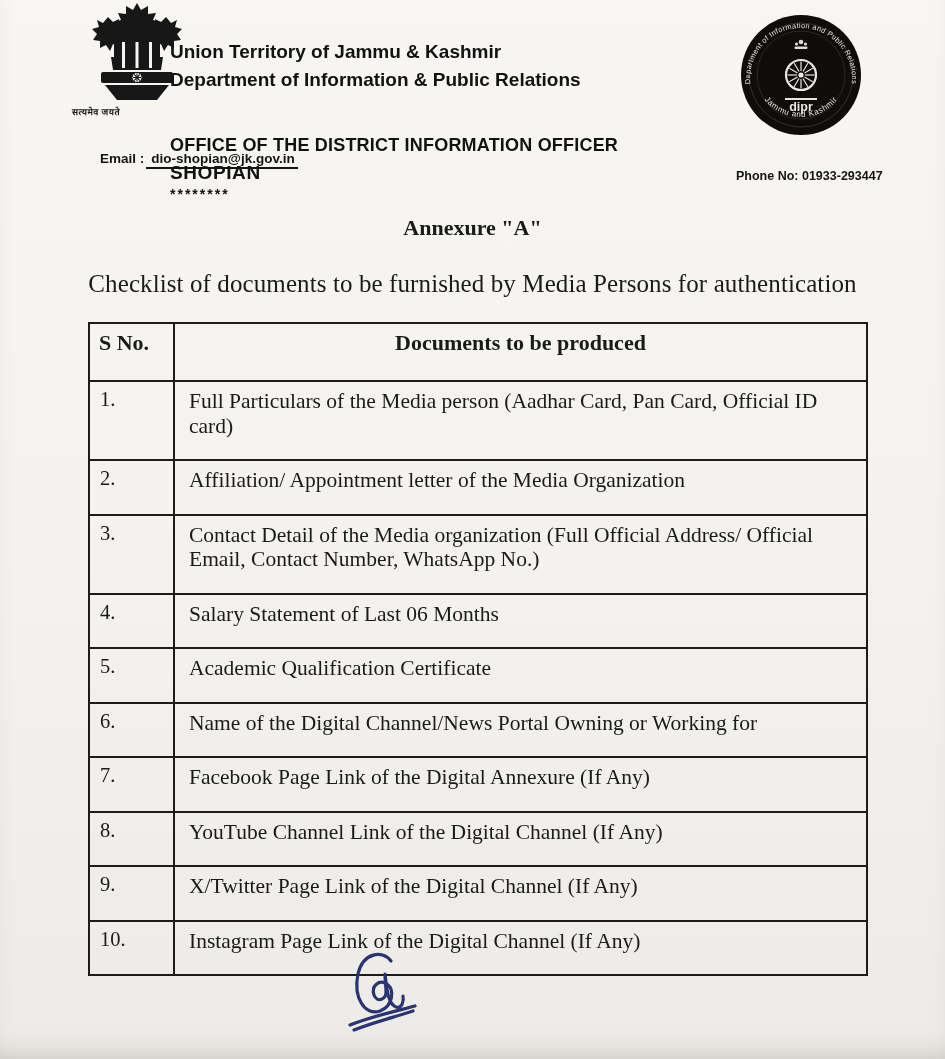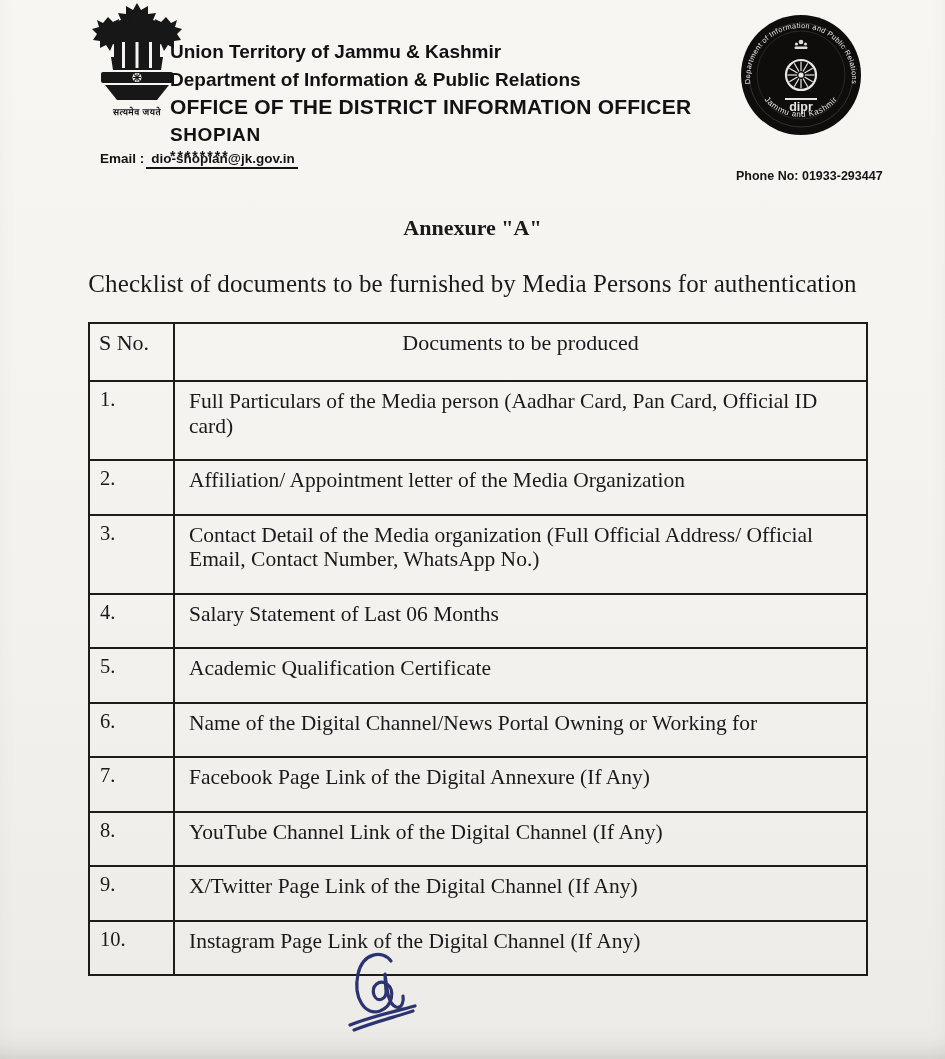--- a/index.html
+++ b/index.html
@@ -3,42 +3,42 @@
 <meta charset="utf-8">
 <style>
   html,body{margin:0;padding:0;background:#e9e7e4;}
   .page{
     position:relative;width:945px;height:1059px;overflow:hidden;
     background:linear-gradient(180deg,#f8f6f3 0%,#f4f2ef 55%,#edebe7 100%);
     font-family:"Liberation Serif",serif;color:#1a1a1a;
     box-shadow:inset 0 -18px 30px -20px rgba(90,85,78,.35);
   }
   
-  .emblem{position:absolute;left:72px;top:2px;width:130px;text-align:center;}
+  .emblem{position:absolute;left:72px;top:2px;width:130px;}
   .emblem svg{display:block;margin:0 auto;}
   .motto{font-size:9px;font-weight:bold;color:#141414;margin-top:-1px;letter-spacing:.5px;}
   .head-center{
     position:absolute;left:170px;right:190px;top:38px;
     font-family:"Liberation Sans",sans-serif;font-weight:bold;color:#121212;
   }
   .h1{font-size:19px;line-height:27.5px;}
-  .h2{font-size:21px;line-height:28px;letter-spacing:.2px;}
+  .h2{font-size:18px;line-height:28px;letter-spacing:.2px;margin-top:38px;}
   .h3{font-size:19px;line-height:27px;letter-spacing:.6px;}
   .stars{font-size:14px;letter-spacing:2px;line-height:17px;}
   .email-line{position:absolute;left:100px;top:151px;font:bold 13.5px "Liberation Sans",sans-serif;color:#141414;}
   .email-line .u{border-bottom:2px solid #141414;margin-left:2px;padding:0 3px 1px 5px;margin-top:48px;}
   .seal{position:absolute;left:739px;top:13px;}
   .phone-line{position:absolute;left:736px;top:161px;font:bold 12.5px "Liberation Sans",sans-serif;color:#141414;margin-top:8px;}
   
   .annexure{position:absolute;left:0;right:0;top:215px;text-align:center;font-size:22px;font-weight:bold;}
   .checklist{position:absolute;left:0;right:0;top:270px;text-align:center;font-size:25px;letter-spacing:.1px;}
   
   table.doc{position:absolute;left:88px;top:322px;width:780px;border-collapse:collapse;background:transparent;}
   .doc th,.doc td{border:2.4px solid #1d1c1a;vertical-align:top;}
-  .doc th{font-size:22px;font-weight:normal;padding:6px 8px 24px;}
+  .doc th{font-size:22px;font-weight:bold;padding:6px 8px 24px;}
   th.sno-h{width:66px;text-align:left;padding-left:9px;}
   th.docs-h{text-align:center;margin-left:20px;}
   .doc td.sno{font-size:20.5px;padding:6px 6px 18px 10px;}
   .doc td.doc-c{font-size:21.5px;line-height:24.5px;padding:7px 8px 21px 14px;}
   
   .signature{position:absolute;left:333px;top:948px;}
 </style>
 </head>
 <body>
 

